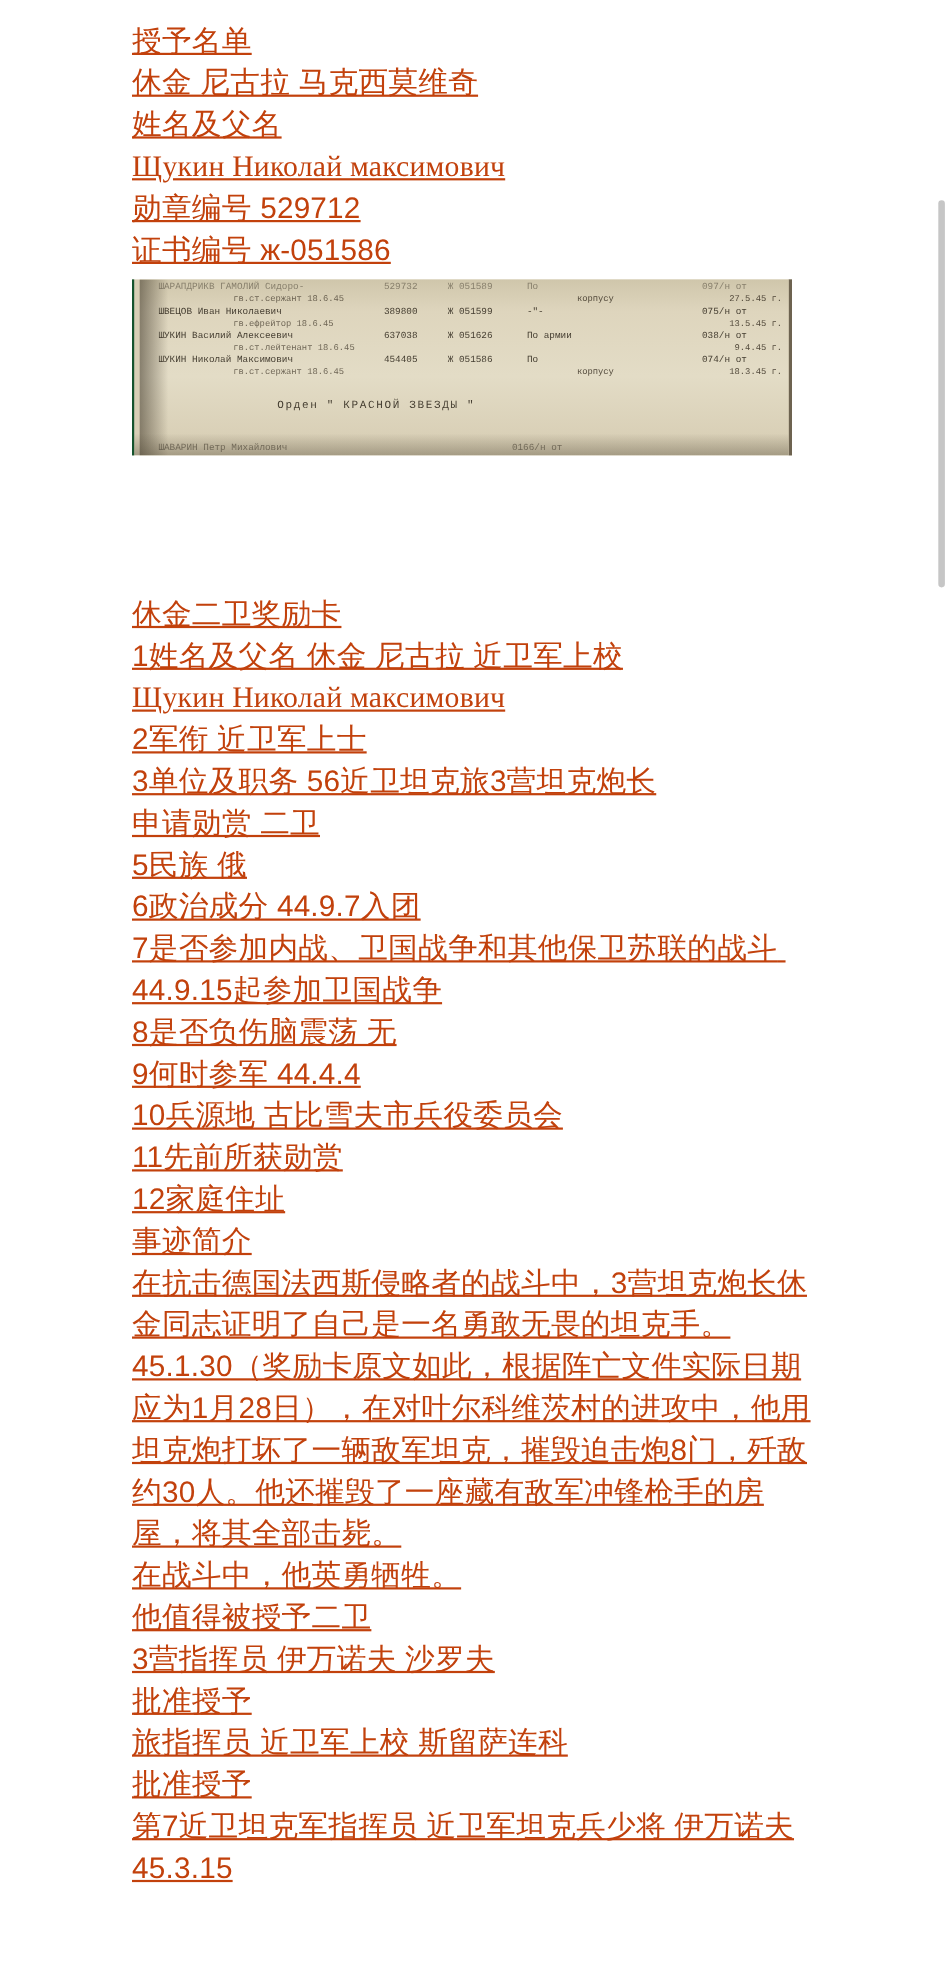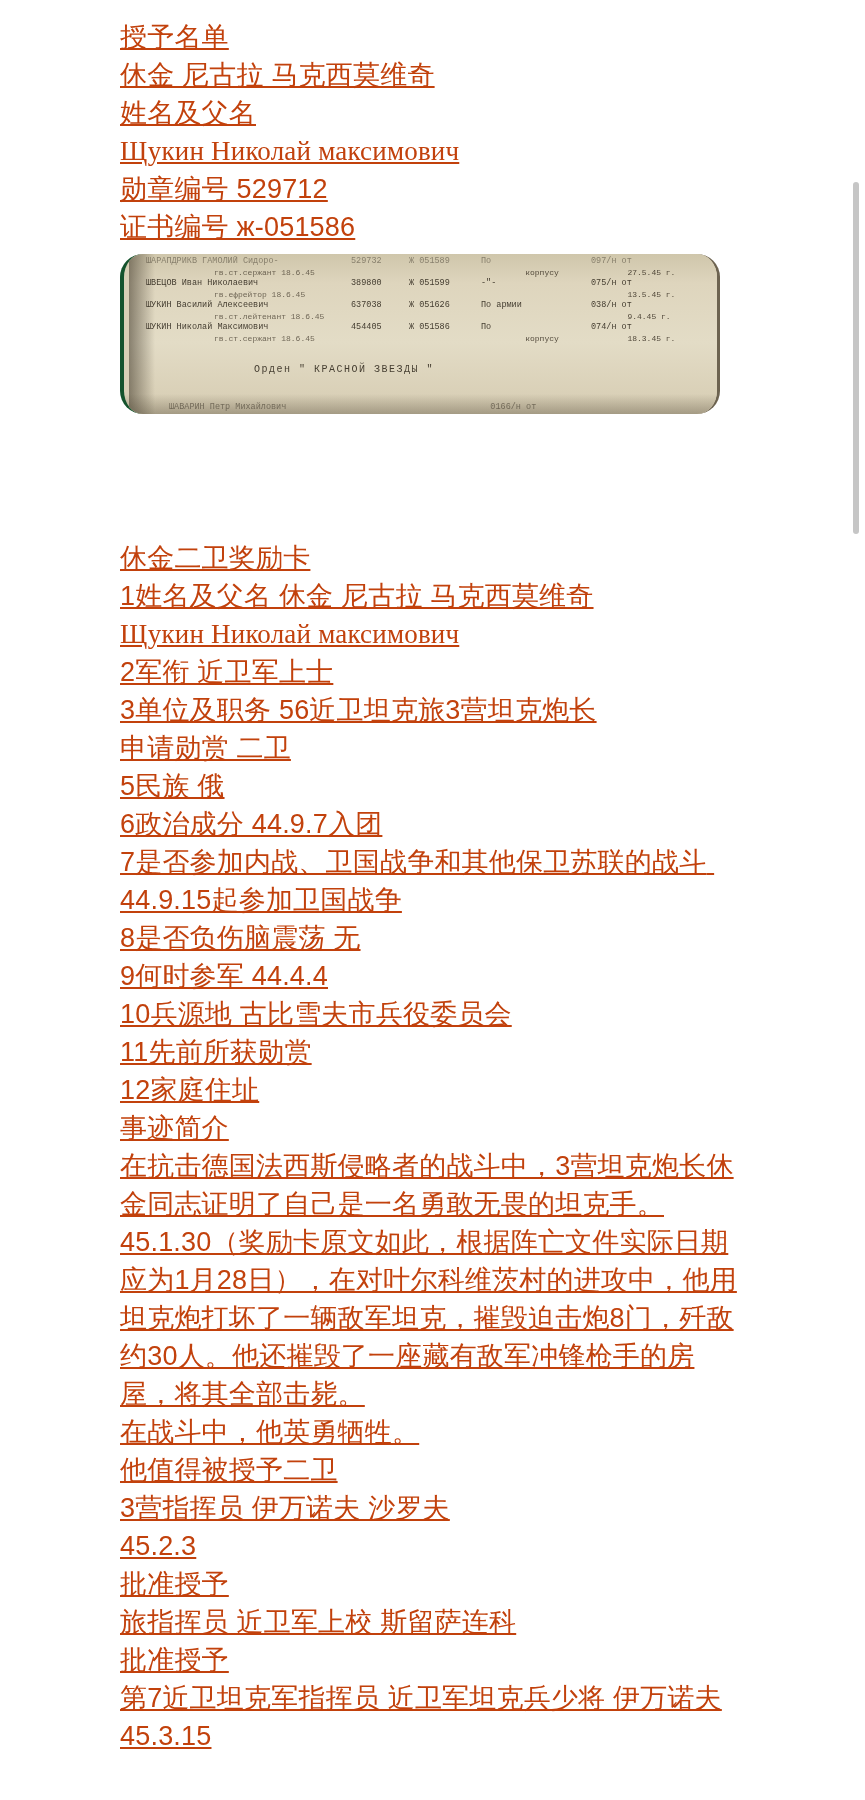--- a/index.html
+++ b/index.html
@@ -34,26 +34,25 @@
     font-size: 27px;
   }
   .gap-lg { height: 125px; }
 
   
   .scan {
     width: 600px;
     height: 160px;
     margin-top: 8px;
     background: #d8cfb6;
-    border-left: 4px solid #14532d;
+    border-left: 2px solid #14532d;
     border-right: 3px solid #6d6350;
     position: relative;
     overflow: hidden;
     box-sizing: border-box;
-    border-radius: 23px;
   }
   .scan .paper {
     position: absolute;
     left: 5px; top: 0; right: 0; bottom: 0;
     background: linear-gradient(180deg, #cfc6ab 0%, #ded5bd 18%, #e3dcc6 55%, #d6ccb2 100%);
   }
   .scan .shade-left {
     position: absolute;
     left: 5px; top: 0; width: 26px; bottom: 0;
     background: linear-gradient(90deg, rgba(60,52,38,0.55), rgba(60,52,38,0));
@@ -74,21 +73,21 @@
   .scan-row {
     display: flex;
     align-items: flex-start;
     white-space: pre;
     opacity: 0.86;
   }
   .scan-row .c1 { width: 205px; overflow: hidden; }
   .scan-row .c2 { width: 58px; }
   .scan-row .c3 { width: 72px; }
   .scan-row .c4 { width: 110px; }
-  .scan-row .c5 { width: 90px; text-align: left; }
+  .scan-row .c5 { width: 90px; text-align: right; }
   .scan-row.sub { color: #3a3124; font-size: 8px; }
   .scan-sub {
     padding-left: 68px;
     opacity: 0.8;
   }
   .scan-title {
     position: absolute;
     left: 130px;
     top: 110px;
     font-family: "Liberation Mono", monospace;
@@ -99,21 +98,20 @@
   }
   .scan-last {
     position: absolute;
     left: 22px;
     bottom: 2px;
     font-family: "Liberation Mono", monospace;
     font-size: 8.5px;
     color: #2b2419;
     opacity: 0.5;
     white-space: pre;
-    margin-left: 23px;
   }
   .scan-faded-top {
     opacity: 0.45;
   }
 
   
   .scrollbar-track {
     position: absolute;
     top: 0;
     right: 3px;
@@ -213,40 +211,39 @@
     </div>
 
     <div class="scan-title">Орден " КРАСНОЙ ЗВЕЗДЫ "</div>
     <div class="scan-last">ШАВАРИН Петр Михайлович                                        0166/н от</div>
   </div>
 
   <div class="gap-lg"></div>
 
   <div>
     <div class="line">休金二卫奖励卡</div>
-    <div class="line">1姓名及父名 休金 尼古拉 马克西莫维奇</div>
+    <div class="line">1姓名及父名 休金 尼古拉 近卫军上校</div>
     <div class="line serif">Щукин Николай максимович</div>
     <div class="line">2军衔 近卫军上士</div>
     <div class="line">3单位及职务 56近卫坦克旅3营坦克炮长</div>
     <div class="line">申请勋赏 二卫</div>
     <div class="line">5民族 俄</div>
     <div class="line">6政治成分 44.9.7入团</div>
     <div class="line">7是否参加内战、卫国战争和其他保卫苏联的战斗 44.9.15起参加卫国战争</div>
     <div class="line">8是否负伤脑震荡 无</div>
     <div class="line">9何时参军 44.4.4</div>
     <div class="line">10兵源地 古比雪夫市兵役委员会</div>
     <div class="line">11先前所获勋赏</div>
     <div class="line">12家庭住址</div>
     <div class="line">事迹简介</div>
     <div class="line">在抗击德国法西斯侵略者的战斗中，3营坦克炮长休金同志证明了自己是一名勇敢无畏的坦克手。</div>
     <div class="line">45.1.30（奖励卡原文如此，根据阵亡文件实际日期应为1月28日），在对叶尔科维茨村的进攻中，他用坦克炮打坏了一辆敌军坦克，摧毁迫击炮8门，歼敌约30人。他还摧毁了一座藏有敌军冲锋枪手的房屋，将其全部击毙。</div>
     <div class="line">在战斗中，他英勇牺牲。</div>
     <div class="line">他值得被授予二卫</div>
     <div class="line">3营指挥员 伊万诺夫 沙罗夫</div>
-    <div class="line">45.2.3</div>
     <div class="line">批准授予</div>
     <div class="line">旅指挥员 近卫军上校 斯留萨连科</div>
     <div class="line">批准授予</div>
     <div class="line">第7近卫坦克军指挥员 近卫军坦克兵少将 伊万诺夫</div>
     <div class="line">45.3.15</div>
   </div>
 
 </div>
 
 <div class="scrollbar-track">

